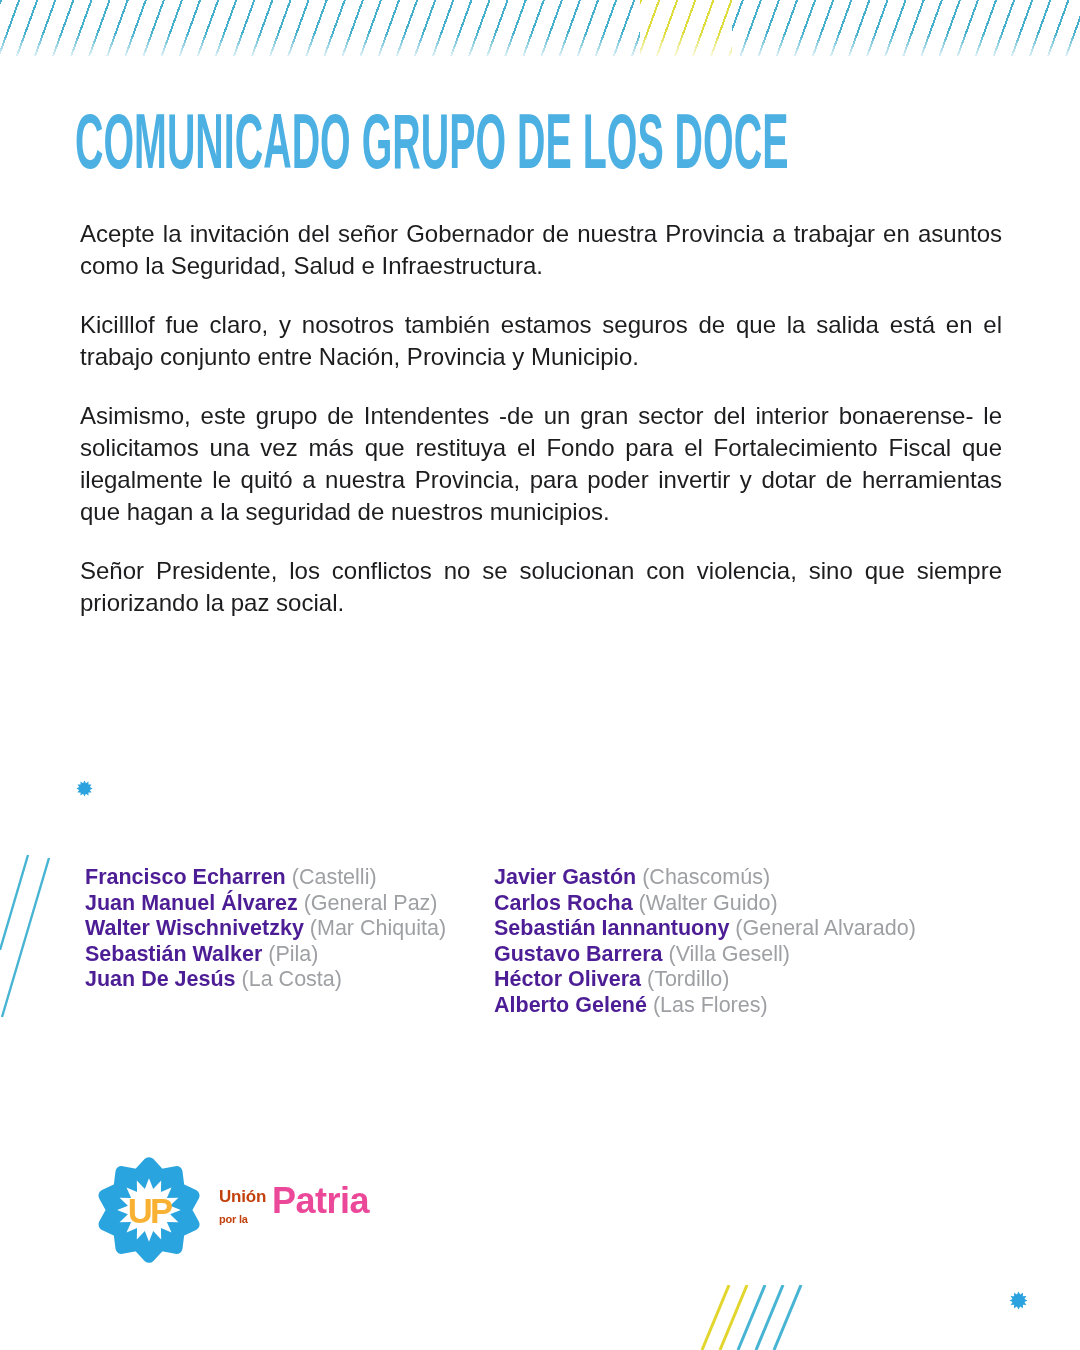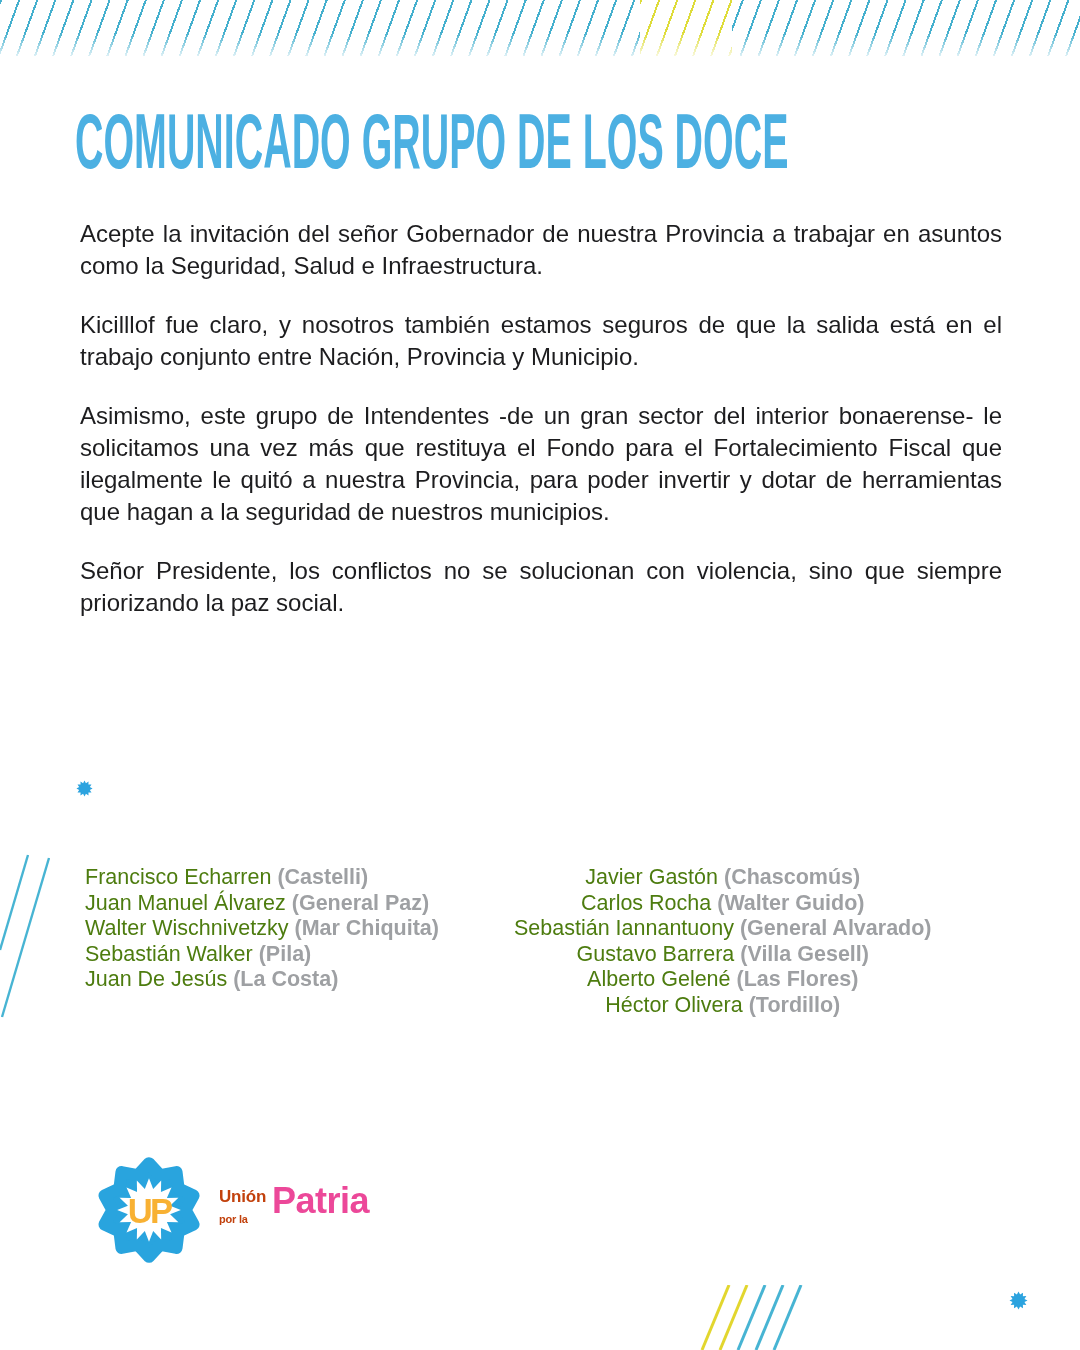--- a/index.html
+++ b/index.html
@@ -58,23 +58,23 @@
   .lines-left   { position: absolute; left: 0px;  top: 850px; }
   .lines-bottom { position: absolute; left: 695px; top: 1285px; }
 
   
   .sign-col {
     position: absolute; top: 865px;
     font-size: 21.5px; line-height: 25.5px;
     white-space: nowrap;
   }
   .sign-col-left  { left: 85px; }
-  .sign-col-right { left: 514px; text-align: center; }
-  .sign-name     { font-weight: normal; color: #4d7c0f; }
-  .sign-district { font-weight: bold; color: #9EA0A3; }
+  .sign-col-right { left: 494px; }
+  .sign-name     { font-weight: bold; color: #4c1d95; }
+  .sign-district { font-weight: normal; color: #9EA0A3; }
 
   
   .logo-sun { position: absolute; left: 91px; top: 1152px; }
   .logo-union {
     position: absolute; left: 219px; top: 1189px;
     color: #c2410c; font-weight: bold;
     font-size: 17px; line-height: 15px; letter-spacing: -0.2px;
   }
   .logo-union .sub { font-size: 11px; margin-top: 8px; }
   .logo-patria {
@@ -115,22 +115,22 @@
     <div><span class="sign-name">Walter Wischnivetzky</span> <span class="sign-district">(Mar Chiquita)</span></div>
     <div><span class="sign-name">Sebastián Walker</span> <span class="sign-district">(Pila)</span></div>
     <div><span class="sign-name">Juan De Jesús</span> <span class="sign-district">(La Costa)</span></div>
   </div>
 
   <div class="sign-col sign-col-right">
     <div><span class="sign-name">Javier Gastón</span> <span class="sign-district">(Chascomús)</span></div>
     <div><span class="sign-name">Carlos Rocha</span> <span class="sign-district">(Walter Guido)</span></div>
     <div><span class="sign-name">Sebastián Iannantuony</span> <span class="sign-district">(General Alvarado)</span></div>
     <div><span class="sign-name">Gustavo Barrera</span> <span class="sign-district">(Villa Gesell)</span></div>
+    <div><span class="sign-name">Héctor Olivera</span> <span class="sign-district">(Tordillo)</span></div>
     <div><span class="sign-name">Alberto Gelené</span> <span class="sign-district">(Las Flores)</span></div>
-    <div><span class="sign-name">Héctor Olivera</span> <span class="sign-district">(Tordillo)</span></div>
   </div>
 
   <div>
     <svg class="logo-sun" width="116" height="116" viewBox="-62 -62 124 124">
       <polygon fill="#29A4DE" stroke="#29A4DE" stroke-width="13" stroke-linejoin="round" points="0.00,-50.00 12.05,-37.09 29.39,-40.45 31.55,-22.92 47.55,-15.45 39.00,0.00 47.55,15.45 31.55,22.92 29.39,40.45 12.05,37.09 0.00,50.00 -12.05,37.09 -29.39,40.45 -31.55,22.92 -47.55,15.45 -39.00,0.00 -47.55,-15.45 -31.55,-22.92 -29.39,-40.45 -12.05,-37.09"></polygon>
       <polygon fill="#ffffff" points="0.00,-34.00 4.49,-22.56 13.01,-31.41 12.78,-19.12 24.04,-24.04 19.12,-12.78 31.41,-13.01 22.56,-4.49 34.00,0.00 22.56,4.49 31.41,13.01 19.12,12.78 24.04,24.04 12.78,19.12 13.01,31.41 4.49,22.56 0.00,34.00 -4.49,22.56 -13.01,31.41 -12.78,19.12 -24.04,24.04 -19.12,12.78 -31.41,13.01 -22.56,4.49 -34.00,0.00 -22.56,-4.49 -31.41,-13.01 -19.12,-12.78 -24.04,-24.04 -12.78,-19.12 -13.01,-31.41 -4.49,-22.56"></polygon>
       <text x="0" y="1" font-size="37" font-weight="bold" fill="#F8B133" text-anchor="middle" dominant-baseline="central" letter-spacing="-3" font-family="Liberation Sans, sans-serif">UP</text>
     </svg>
     <div class="logo-union">
       <div>Unión</div>

